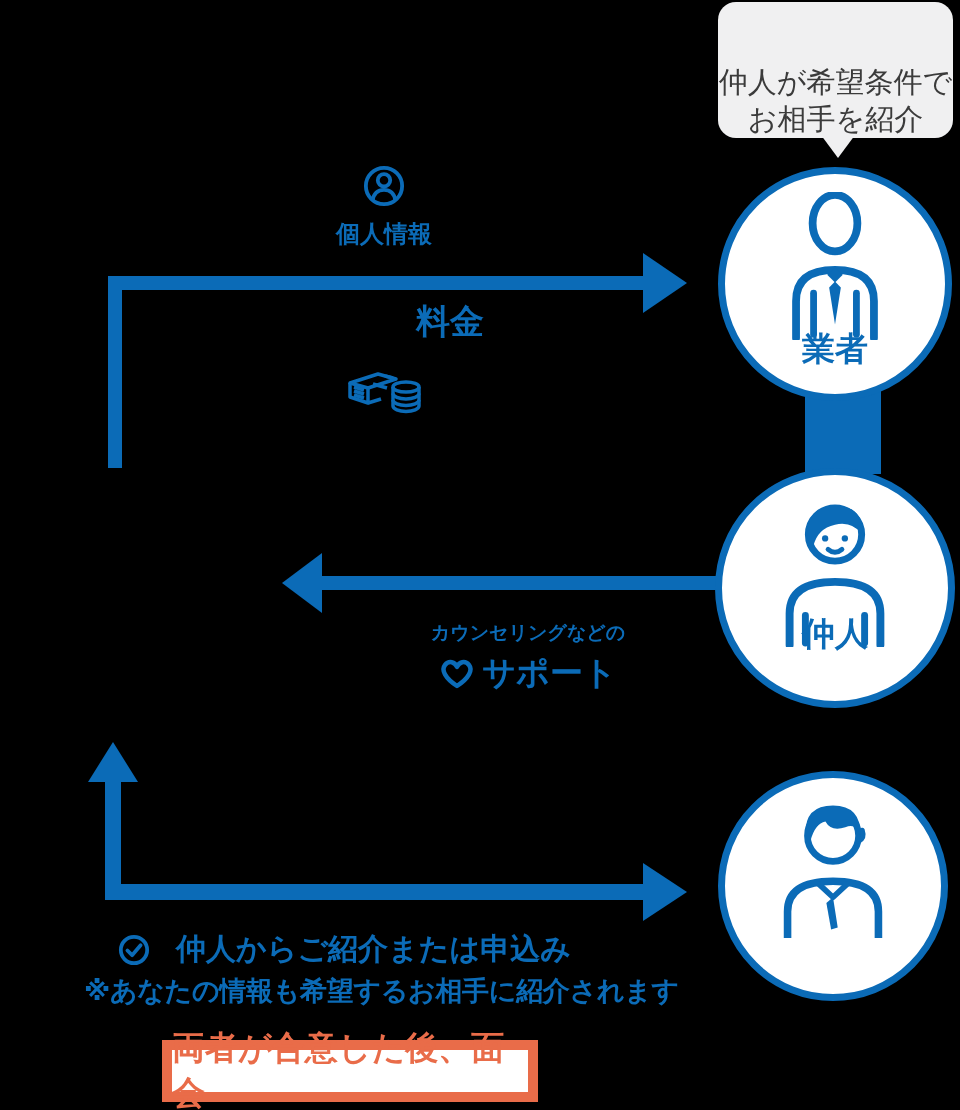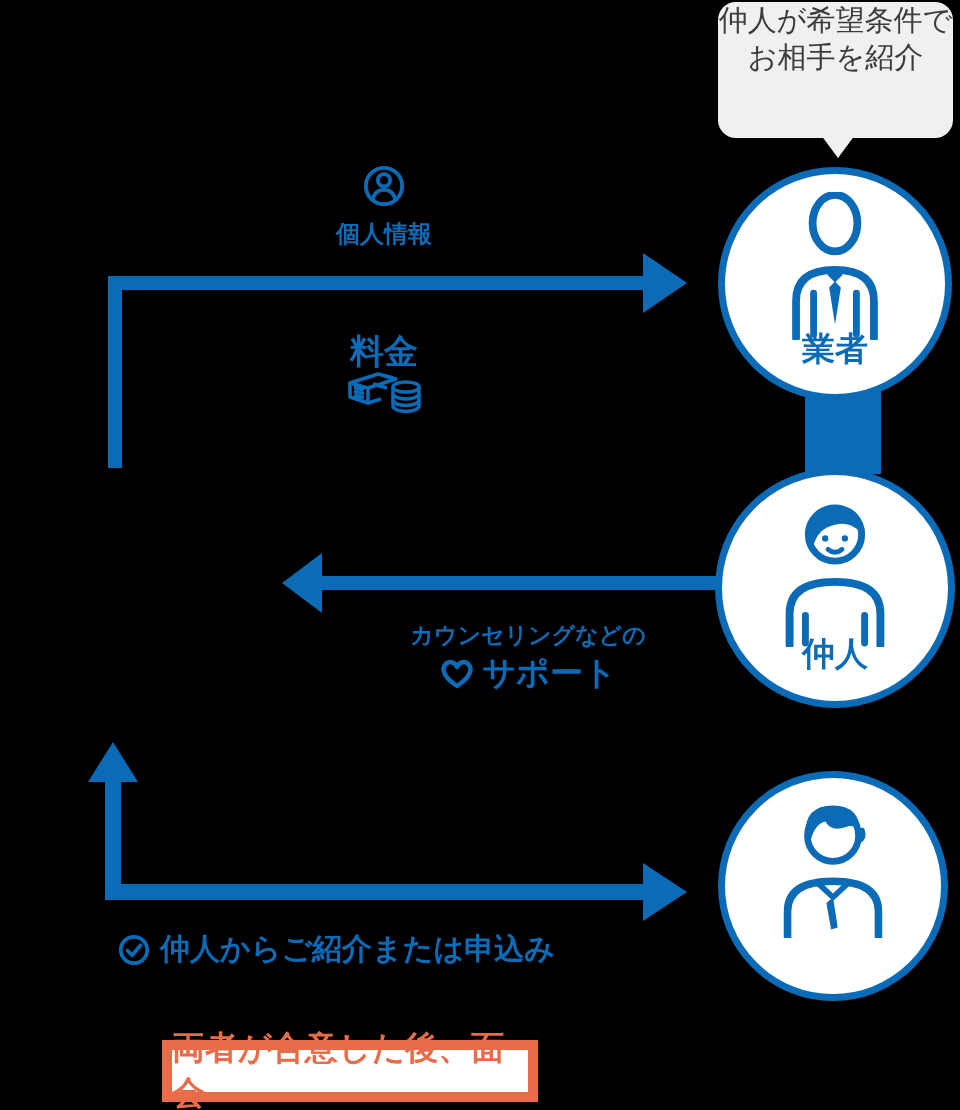--- a/index.html
+++ b/index.html
@@ -14,21 +14,21 @@
     background:#000;
     font-family:"Liberation Sans","DejaVu Sans",sans-serif;
     position:relative;overflow:hidden;
   }
   .abs{position:absolute;}
   .stage{position:absolute;left:0;top:0;width:960px;height:1110px;}
   
   .bubble{
     left:718px;top:2px;width:235px;height:136px;
     background:var(--bubble-bg);border-radius:18px;
-    display:flex;align-items:flex-start;justify-content:center;text-align:center;
+    display:flex;align-items:flex-end;justify-content:center;text-align:center;
     color:var(--bubble-text);font-size:29px;line-height:37px;font-weight:500;
     z-index:3;
   }
   .bubble-tail{
     left:821px;top:135px;width:0;height:0;
     border-top:23px solid var(--bubble-bg);
     border-left:17px solid transparent;
     border-right:17px solid transparent;
     z-index:3;
   }
@@ -41,41 +41,41 @@
   .actor .label{
     position:absolute;left:0;right:0;text-align:center;
     color:var(--blue);font-weight:bold;font-size:33px;margin-top:11px;
   }
   .actor svg{display:block;}
   .c-agency{left:718px;top:167px;width:234px;height:234px;}
   .c-agency svg{margin-top:18px;}
   .c-agency .label{bottom:22px;}
   .c-matchmaker{left:715px;top:468px;width:240px;height:240px;}
   .c-matchmaker svg{margin-top:22px;}
-  .c-matchmaker .label{bottom:24px;}
+  .c-matchmaker .label{bottom:44px;}
   .c-partner{left:718px;top:771px;width:230px;height:230px;}
   .c-partner svg{margin-top:18px;}
   .c-partner .label{bottom:28px;}
   .c-you{left:7px;top:467px;width:240px;height:240px;}
   .c-you svg{margin-top:28px;}
   .c-you .label{bottom:34px;}
   
   .blue-fill{background:var(--blue);z-index:1;}
   .connector{left:805px;top:390px;width:76px;height:84px;z-index:1;}
   .head{width:0;height:0;z-index:1;}
   .head-right{border-left:44px solid var(--blue);border-top:30px solid transparent;border-bottom:30px solid transparent;}
   .head-left{border-right:40px solid var(--blue);border-top:30px solid transparent;border-bottom:30px solid transparent;}
   .head-up{border-bottom:40px solid var(--blue);border-left:25px solid transparent;border-right:25px solid transparent;}
   
   .flow-text{color:var(--blue);font-weight:bold;z-index:2;}
   .t-personal{left:284px;top:218px;width:200px;text-align:center;font-size:24px;}
-  .t-fee{left:284px;top:329px;width:200px;text-align:center;font-size:34px;}
-  .t-counsel{left:368px;top:620px;width:320px;text-align:center;font-size:23px;}
+  .t-fee{left:284px;top:299px;width:200px;text-align:right;font-size:34px;}
+  .t-counsel{left:368px;top:620px;width:320px;text-align:center;font-size:19px;}
   .t-support{left:400px;top:651px;width:256px;display:flex;align-items:center;justify-content:center;gap:7px;font-size:33px;}
-  .t-intro{left:118px;top:929px;display:flex;align-items:center;gap:10px;font-size:30px;}
+  .t-intro{left:118px;top:929px;display:flex;align-items:center;gap:26px;font-size:30px;}
   .t-note{left:84px;top:973px;font-size:27px;letter-spacing:-0.3px;}
   
   .footer-box{
     left:162px;top:1040px;width:376px;height:62px;box-sizing:border-box;
     background:#fff;border:10px solid var(--orange);
     display:flex;align-items:center;justify-content:center;
     color:var(--orange);font-weight:bold;font-size:33px;z-index:2;
   }
   .icon-svg{display:block;z-index:2;}
 </style>
@@ -138,20 +138,21 @@
     <span>サポート</span>
   </div>
 
   <div class="abs flow-text t-intro">
     <svg width="32" height="32" viewBox="0 0 34 34">
       <circle cx="17" cy="17" r="14" fill="none" stroke="#0b6bb7" stroke-width="4"></circle>
       <polyline points="10,17.5 15,22.5 24,12" fill="none" stroke="#0b6bb7" stroke-width="4" stroke-linecap="round" stroke-linejoin="round"></polyline>
     </svg>
     <span>仲人からご紹介または申込み</span>
   </div>
+  <div class="abs flow-text t-note">※あなたの情報も希望するお相手に紹介されます</div>
 
   <div class="abs actor c-agency">
     <svg width="118" height="148" viewBox="0 0 120 152">
       <g fill="none" stroke="#0b6bb7">
         <ellipse cx="60" cy="32" rx="23" ry="29" stroke-width="8"></ellipse>
         <path d="M20 150 V112 Q20 80 60 80 Q100 80 100 112 V150" stroke-width="8" stroke-linecap="round"></path>
         <line x1="38" y1="104" x2="38" y2="146" stroke-width="7" stroke-linecap="round"></line>
         <line x1="82" y1="104" x2="82" y2="146" stroke-width="7" stroke-linecap="round"></line>
       </g>
       <path d="M60 78 l-8 7 8 8 8 -8 Z" fill="#0b6bb7"></path>

